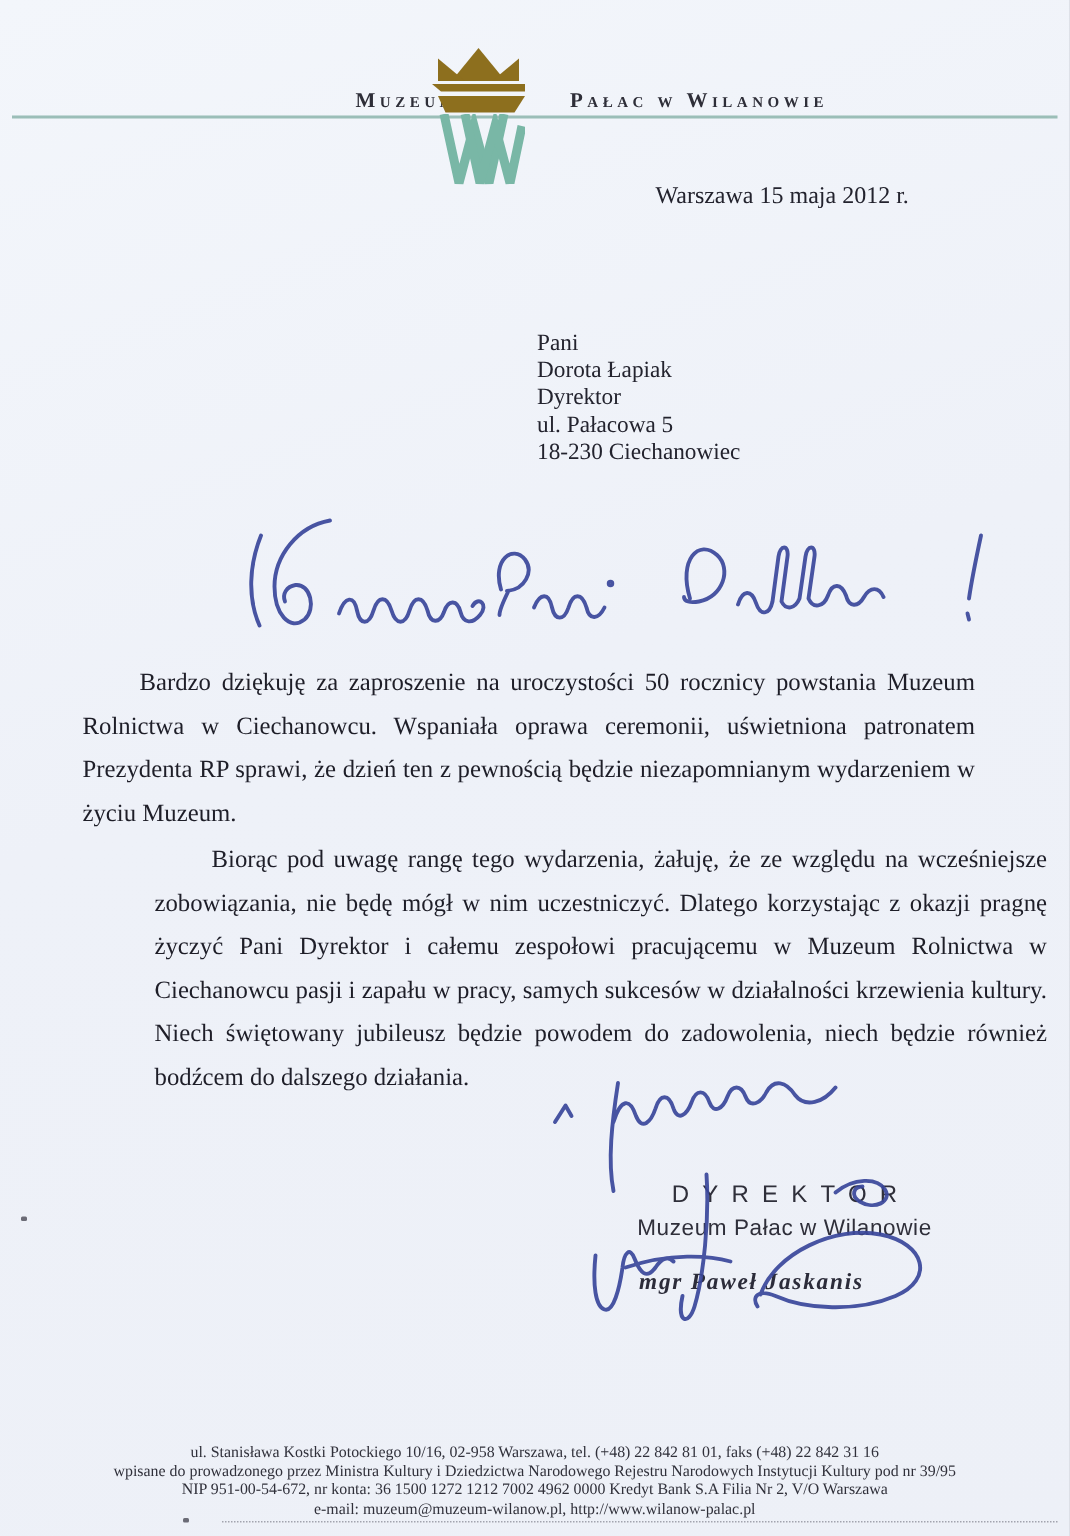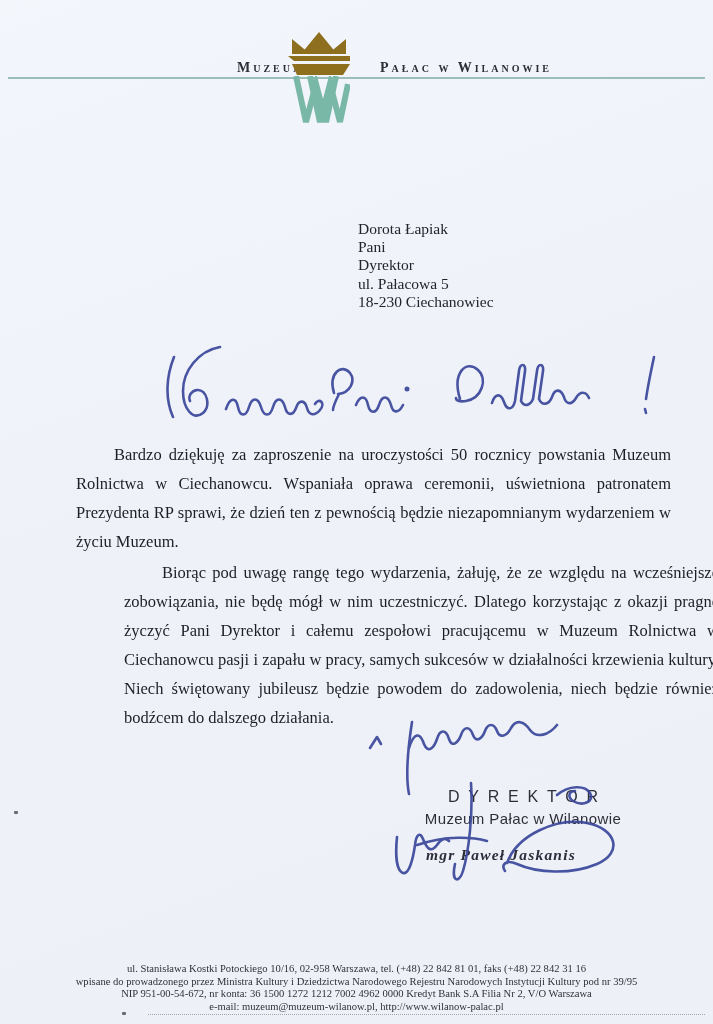--- a/index.html
+++ b/index.html
@@ -21,21 +21,21 @@
   .org-left{top:60px;left:237px;}
   .org-right{top:60px;left:380px;}
   .crown-wrap{top:31px;left:284px;width:70px;height:48px;}
   .ww-wrap{top:76px;left:292px;width:58px;height:48px;}
 
   
   .dateline{top:122px;left:437px;font-size:16px;}
   .recipient{top:220px;left:358px;font-size:15.5px;line-height:18.2px;}
 
   
-  .para{left:76px;width:595px;font-size:16.5px;line-height:29px;text-align:justify;color:#1e1e28;}
+  .para{left:55px;width:595px;font-size:16.5px;line-height:29px;text-align:justify;color:#1e1e28;}
   .para1{top:423px;text-indent:38px;}
   .para2{top:541px;text-indent:38px;margin-left:48px;}
 
   
   .ink path, .ink circle{stroke:#3a479b;fill:none;stroke-width:2.6;stroke-linecap:round;stroke-linejoin:round;}
   .ink{opacity:.92;}
   .greet{top:343px;left:158px;width:515px;height:88px;}
   .flourish{top:708px;left:358px;width:272px;height:96px;}
   .bigsig{top:765px;left:385px;width:258px;height:128px;z-index:5;}
 
@@ -75,24 +75,25 @@
 
   <div class="abs ww-wrap">
     <svg width="58" height="48" viewBox="0 0 58 48">
       <g stroke="#79b7a6" stroke-width="6" fill="none">
         <path d="M4,0 L14,46 L24,8 L34,46 L44,0"></path>
         <path d="M18,0 L28,46 L38,8 L48,46 L56,8"></path>
       </g>
     </svg>
   </div>
 
+  <div class="abs dateline">Warszawa 15 maja 2012 r.</div>
 
   <div class="abs recipient">
+    <div>Pani</div>
     <div>Dorota Łapiak</div>
-    <div>Pani</div>
     <div>Dyrektor</div>
     <div>ul. Pałacowa 5</div>
     <div>18-230 Ciechanowiec</div>
   </div>
 
   <div class="abs greet ink">
     <span class="sr">Szanowna Pani Dyrektor!</span>
     <svg width="515" height="88" viewBox="0 0 515 88">
       <path d="M16,14 C8,34 7,56 15,74"></path>
       <path d="M62,4 C40,8 25,28 25,48 C25,66 35,78 45,70 C53,63 49,46 39,47 C33,48 30,53 32,58"></path>

